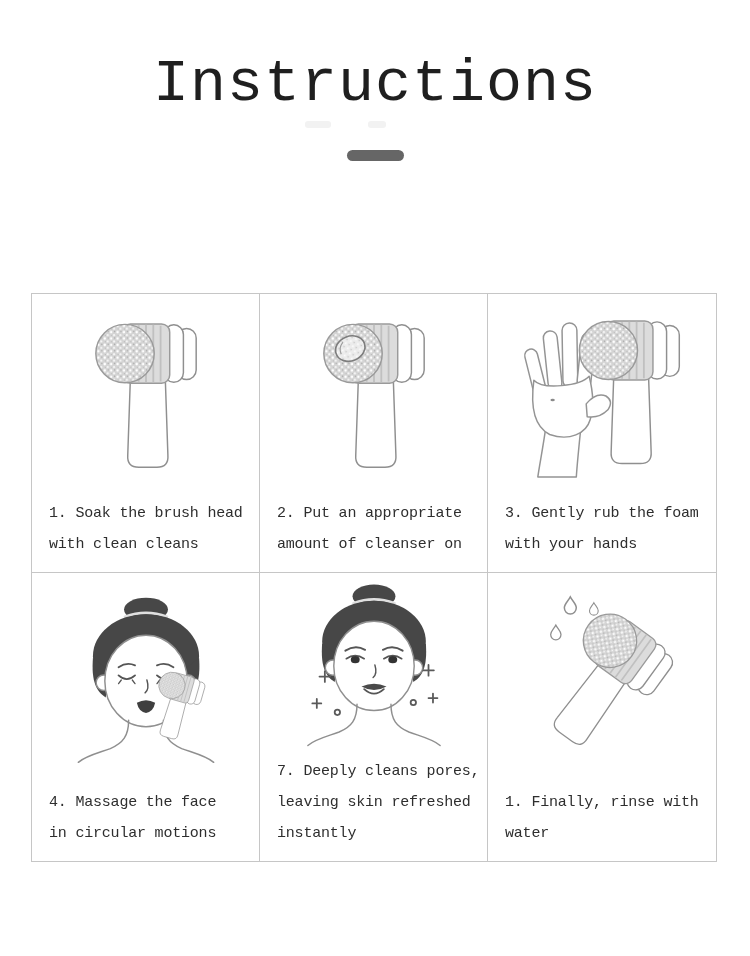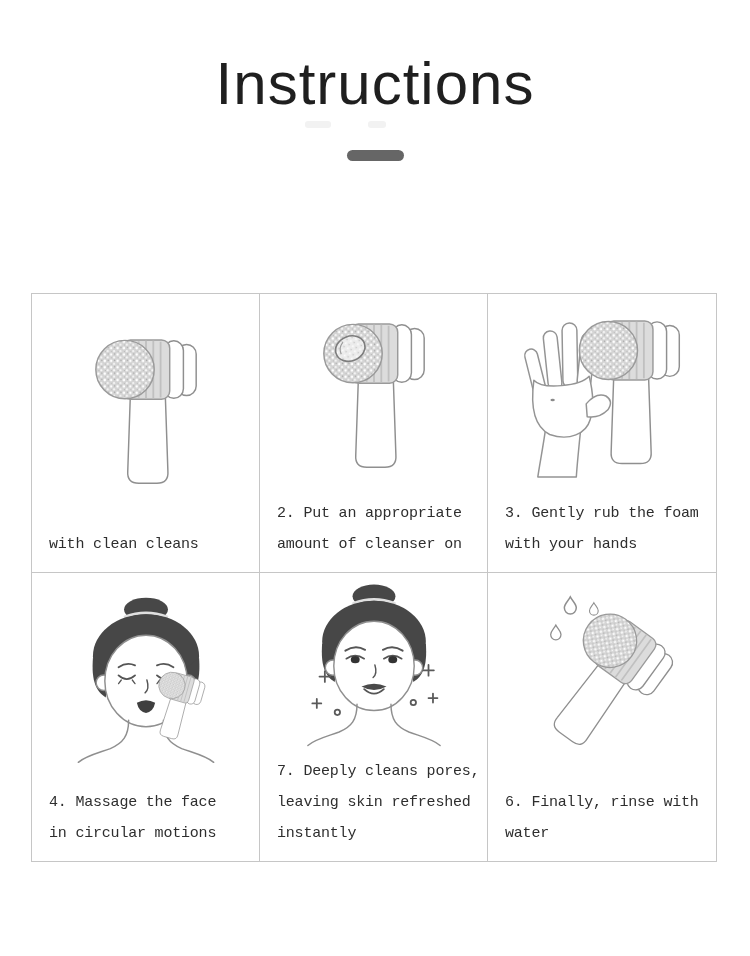--- a/index.html
+++ b/index.html
@@ -4,21 +4,21 @@
 <style>
   :root{
     --background:#ffffff; --title-color:#1f1f1f; --text-color:#2e2e2e;
     --grid-border-color:#c6c6c6; --divider-color:#666666; --line-art-color:#8f8f8f;
   }
   *{box-sizing:border-box;margin:0;padding:0}
   html,body{background:var(--background)}
   body{width:750px;height:956px;position:relative;overflow:hidden;
        font-family:"Liberation Mono","DejaVu Sans Mono",monospace;}
   .page-title{position:absolute;top:54px;left:0;right:0;text-align:center;
-    font-family:Liberation Sans, sans-serif;font-weight:400;
+    font-family:Liberation Mono, monospace;font-weight:400;
     font-size:60px;line-height:1;letter-spacing:1px;color:var(--title-color)}
   .smudge{position:absolute;top:121px;height:7px;background:#f2f2f2;border-radius:3px}
   .smudge.s1{left:305px;width:26px}
   .smudge.s2{left:368px;width:18px}
   .dash{position:absolute;top:150px;left:347px;width:57px;height:11px;
     border-radius:5.5px;background:var(--divider-color)}
   .grid{position:absolute;left:31px;top:293px;width:686px;height:569px;
     display:grid;grid-template-columns:repeat(3,1fr);grid-template-rows:279px 1fr;
     border:1px solid var(--grid-border-color)}
   .cell{display:flex;flex-direction:column;min-height:0}
@@ -69,20 +69,21 @@
 
   <div class="cell">
     <div class="figure">
       <svg width="104" height="150" viewBox="-3 -2 114 162">
         <g>
             <use href="#device"></use>
           </g>
       </svg>
     </div>
     <div class="caption">
+      <div>1. Soak the brush head</div>
       <div>with clean cleans</div>
       <div></div>
     </div>
   </div>
 
   <div class="cell">
     <div class="figure">
       <svg width="104" height="150" viewBox="-3 -2 114 162">
         <g>
             <use href="#device"></use>
@@ -209,19 +210,19 @@
           <use href="#device"></use>
         </g>
         <g stroke="#8f8f8f" stroke-width="1.5" fill="#ffffff">
           <use href="#drop" transform="translate(50,12) scale(1.1)"></use>
           <use href="#drop" transform="translate(76,16) scale(0.8)"></use>
           <use href="#drop" transform="translate(34,42) scale(0.95)"></use>
         </g>
       </svg>
     </div>
     <div class="caption">
-      <div>6. Finally, rinse with</div>
+      <div>1. Finally, rinse with</div>
       <div>water</div>
       <div></div>
     </div>
   </div>
 
 </div>
 
 </body></html>

